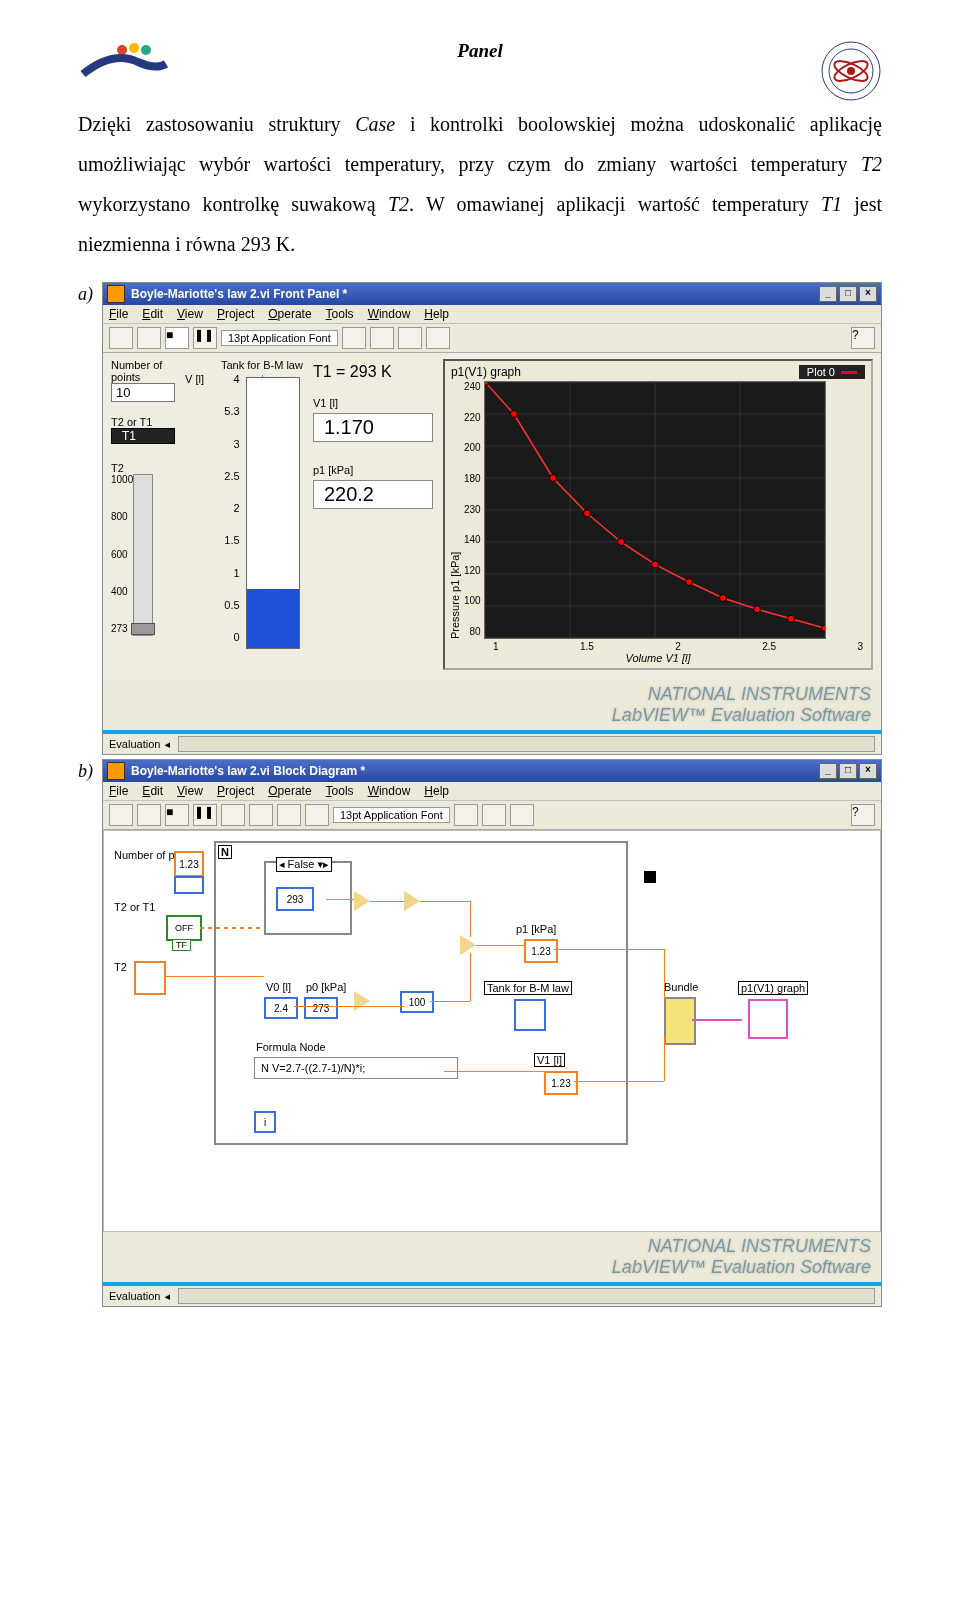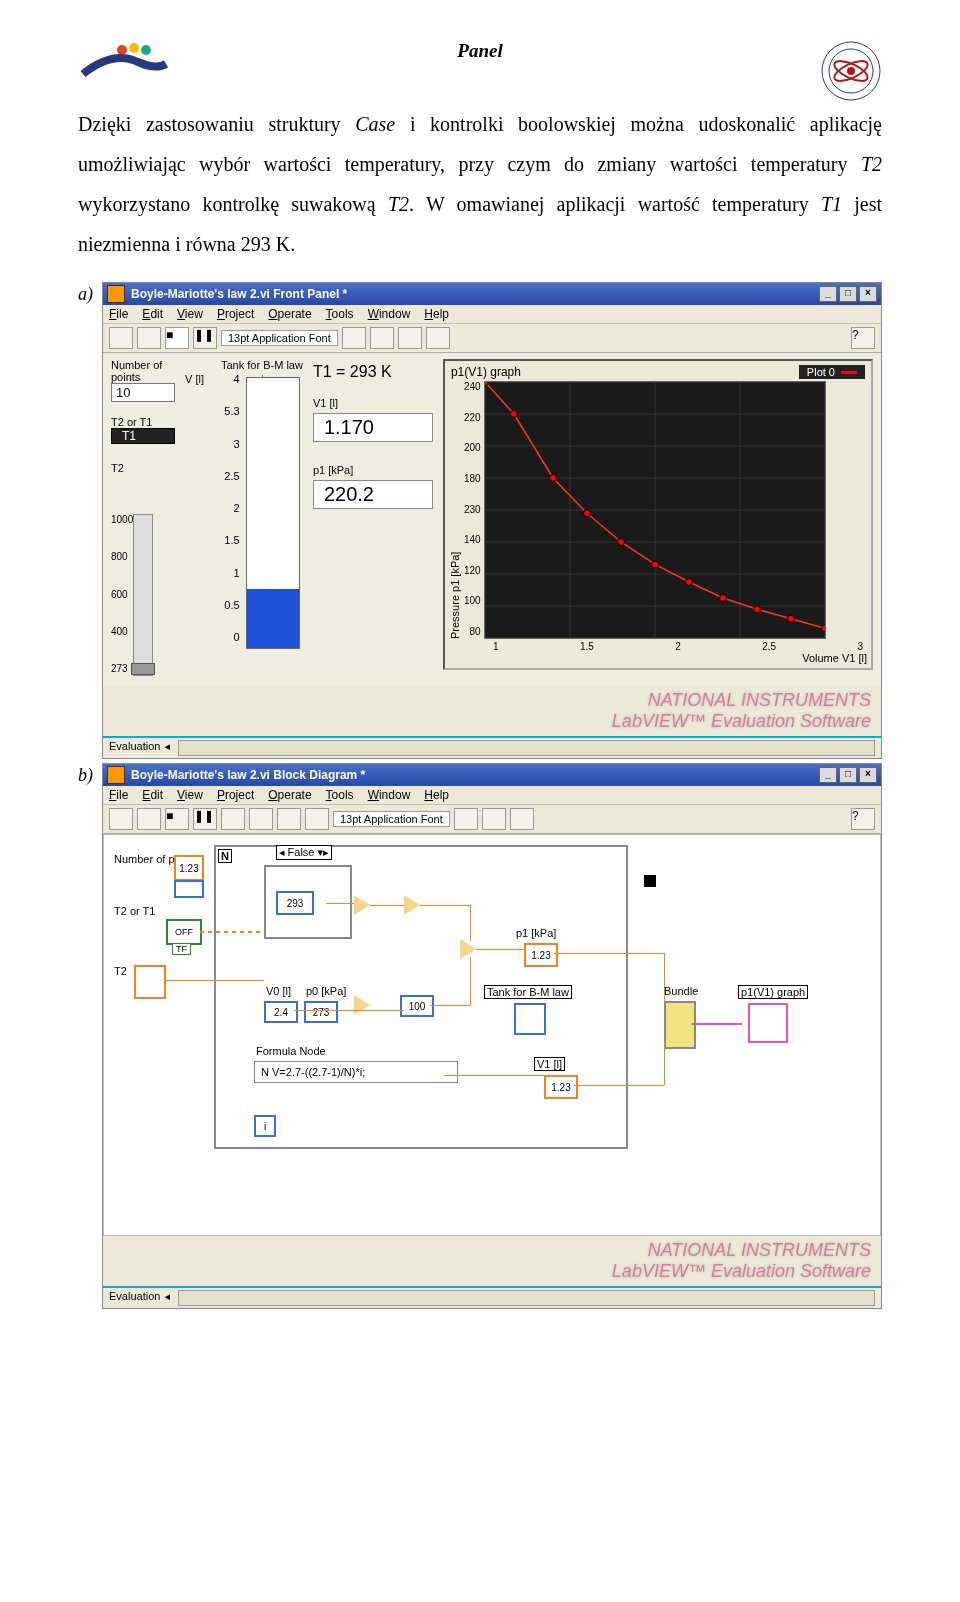--- a/index.html
+++ b/index.html
@@ -205,32 +205,32 @@
     height: 256px; font-size:10px; text-align:right;
   }
   .xaxis { display:flex; justify-content:space-between; font-size:10px; margin-top:2px; padding:0 4px;}
   .yaxis-label {
     writing-mode: vertical-rl;
     transform: rotate(180deg);
     font-size: 11px;
   }
   .watermark {
     text-align: right;
-    color: #be185d;
+    color: #0c4a6e;
     opacity: .5;
     font-family: Arial, sans-serif;
     font-style: italic;
     font-size: 18px;
     padding: 4px 10px;
     text-shadow: 0 0 3px #888;
   }
   .statusbar {
-    border-top: 2px solid #0ea5e9;
+    border-top: 4px solid #0ea5e9;
     padding: 2px 6px;
-    display:flex; 
+    display:flex; align-items:center;
     font-size:11px;
     background:#ece9d8;
   }
   .statusbar .scroll { flex:1; height:14px; border:1px solid #999; background:#e4e0d0; margin-left:8px;}
 
   
   .canvas-b {
     background: #fff;
     height: 400px;
     position: relative;
@@ -366,21 +366,21 @@
         <div class="canvas-a">
 
           <div class="col" style="width:64px;">
             <div class="lbl">Number of points</div>
             <div class="numbox">10</div>
             <div style="height:14px"></div>
             <div class="lbl">T2 or T1</div>
             <div class="t1btn">T1</div>
             <div style="height:18px"></div>
             <div class="lbl">T2</div>
-            <div style="display:flex; gap:0;margin-top:40px;">
+            <div style="display:flex; gap:0;">
               <div class="col" style="font-size:10px; justify-content:space-between; height:160px;">
                 <span>1000</span>
                 <span>800</span>
                 <span>600</span>
                 <span>400</span>
                 <span>273</span>
               </div>
               <div class="vslider" style="height:160px;">
                 <div class="knob" style="bottom:0"></div>
               </div>
@@ -478,21 +478,21 @@
                     </svg>
                 </div>
               </div>
               <div class="xaxis" style="margin-left:40px;">
                 <span>1</span>
                   <span>1.5</span>
                   <span>2</span>
                   <span>2.5</span>
                   <span>3</span>
               </div>
-              <div style="text-align:right;font-size:11px;">Volume V1 [l]</div>
+              <div style="text-align:center;font-size:11px;font-style:italic;">Volume V1 [l]</div>
             </div>
           </div>
         </div>
 
         <div class="watermark">
           <span>NATIONAL INSTRUMENTS</span><br>
           <span>LabVIEW™ Evaluation Software</span>
         </div>
 
         <div class="statusbar">
@@ -556,21 +556,21 @@
           </div>
           <div class="bd-label" style="left:68px; top:108px; border:1px solid #2a8a2a; font-size:9px; padding:0 3px;">TF</div>
 
           <div class="bd-label" style="left:8px; top:130px; border:none;">T2</div>
           <div class="bd-node" style="left:30px; top:130px; width:28px; height:30px;"></div>
 
           <div class="bd-frame" style="left:110px; top:10px; width:410px; height:300px;"></div>
           <div class="bd-label" style="left:114px; top:14px; font-weight:bold">N</div>
 
           <div class="bd-frame" style="left:160px; top:30px; width:84px; height:70px;"></div>
-          <div class="bd-label" style="left:172px; top:10px;">◂ <span>False</span> ▾▸</div>
+          <div class="bd-label" style="left:172px; top:26px;">◂ <span>False</span> ▾▸</div>
           <div class="bd-node blue" style="left:172px; top:56px; width:34px; height:20px;">293</div>
 
           <div class="wire dash" style="left:96px; top:96px; width:64px;"></div>
           <div class="wire h" style="left:60px; top:145px; width:100px; background:#f58220"></div>
 
           <div class="bd-label" style="left:160px; top:150px; border:none;">V0 [l]</div>
           <div class="bd-node blue" style="left:160px; top:166px; width:30px; height:18px;">2.4</div>
           <div class="bd-node blue" style="left:200px; top:166px; width:30px; height:18px;">273</div>
           <div class="bd-label" style="left:200px; top:150px; border:none;">p0 [kPa]</div>
 

